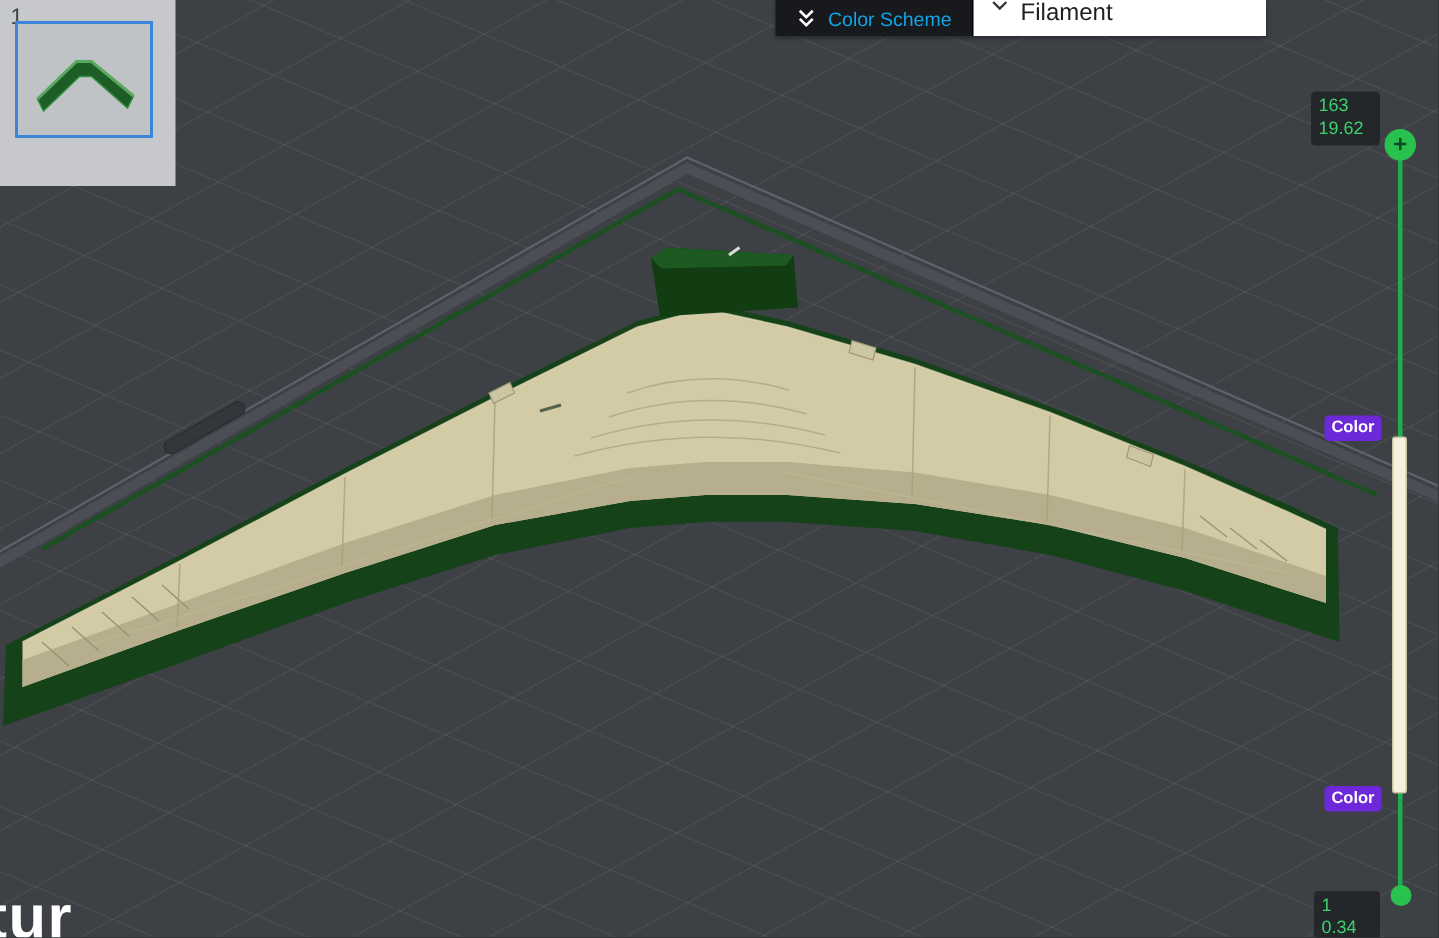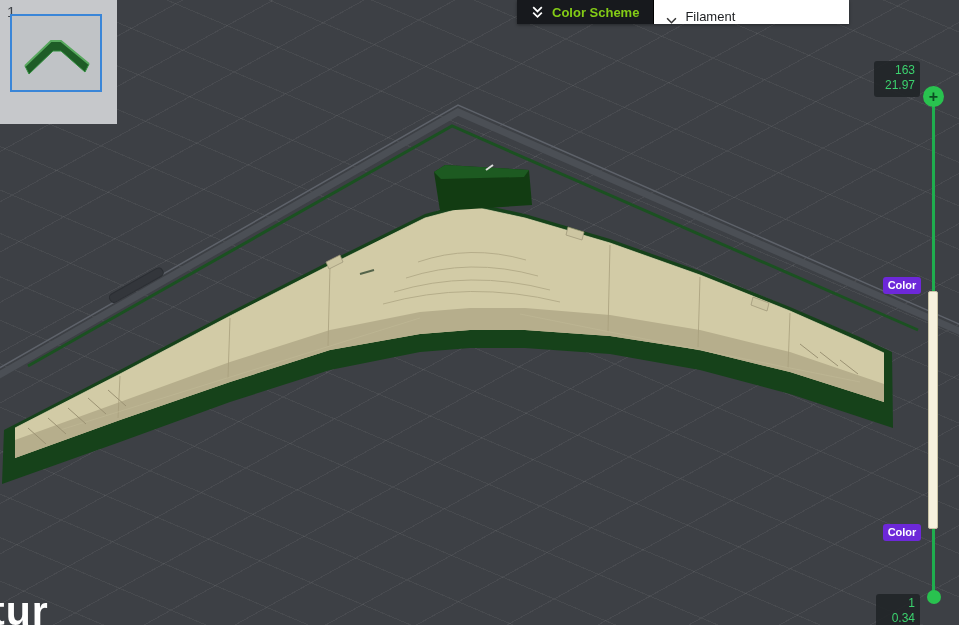--- a/index.html
+++ b/index.html
@@ -16,35 +16,35 @@
   .scene-svg{position:absolute;left:0;top:0;}
 
   
   .plate-panel{position:absolute;left:0;top:0;width:117px;height:124px;background:#c6c8cb;}
   .plate-number{position:absolute;left:7px;top:3px;font-size:15px;color:#3f4348;font-weight:500;}
   .plate-thumb{position:absolute;left:10px;top:14px;width:92px;height:78px;background:#c0c3c6;border:2px solid #3a86d8;}
 
   
   .toolbar{position:absolute;left:517px;top:0;height:24px;display:flex;align-items:stretch;
     box-shadow:0 1px 3px rgba(0,0,0,.4);}
-  .toolbar-left{display:flex;align-items:center;gap:8px;background:#17191d;color:#84cc16;
-    padding:0 14px;font-size:13px;font-weight:700;white-space:nowrap;}
-  .toolbar-right{display:flex;align-items:flex-end;gap:8px;background:#ffffff;color:#1d1f22;
-    width:196px;padding:0 12px;font-size:13px;white-space:nowrap;border-left:1px solid #000;}
+  .toolbar-left{display:flex;align-items:center;gap:8px;background:#17191d;color:#0ea5e9;
+    padding:0 14px;font-size:13px;font-weight:400;white-space:nowrap;}
+  .toolbar-right{display:flex;align-items:flex-start;gap:8px;background:#ffffff;color:#1d1f22;
+    width:196px;padding:0 12px;font-size:16px;white-space:nowrap;border-left:1px solid #000;}
 
   
   .slider-line{position:absolute;left:932px;top:97px;width:3px;height:500px;background:#1fae4e;}
   .slider-plus{position:absolute;left:923px;top:86px;width:21px;height:21px;border-radius:50%;
     background:#29c24f;display:flex;align-items:center;justify-content:center;
     color:#0b4d22;font-size:16px;font-weight:700;line-height:1;cursor:pointer;}
   .slider-bottom-dot{position:absolute;left:927px;top:590px;width:14px;height:14px;border-radius:50%;background:#29c24f;}
   .slider-track{position:absolute;left:928px;top:291px;width:10px;height:238px;background:#f6f1dd;
     border:1px solid #c9c3a6;border-radius:2px;}
   .layer-badge{position:absolute;background:rgba(32,35,39,0.88);border-radius:3px;
-    color:#3bd26e;font-size:12px;text-align:right;padding:2px 5px;line-height:15px;}
+    color:#3bd26e;font-size:12px;padding:2px 5px;line-height:15px;}
   .layer-badge.top{left:874px;top:61px;width:46px;height:36px;}
   .layer-badge.bottom{left:876px;top:594px;width:44px;height:36px;}
   .color-badge{position:absolute;width:38px;height:17px;background:#6d28d9;color:#fff;
     font-size:11px;font-weight:700;text-align:center;line-height:17px;border-radius:3px;cursor:pointer;}
   .color-badge.upper{left:883px;top:277px;}
   .color-badge.lower{left:883px;top:524px;}
 
   
   .watermark{position:absolute;left:-9px;bottom:-10px;color:#ffffff;font-size:41px;
     font-weight:700;letter-spacing:1px;}
@@ -145,21 +145,21 @@
       <svg width="11" height="7" viewBox="0 0 10 6">
         <path d="M1,1 L5,5 L9,1" fill="none" stroke="#333333" stroke-width="1.4"></path>
       </svg>
       <span>Filament</span>
     </div>
   </div>
 
   <div class="slider-line"></div>
   <div class="layer-badge top">
     <div>163</div>
-    <div>21.97</div>
+    <div>19.62</div>
   </div>
   <div class="slider-plus">
     <span>+</span>
   </div>
   <div class="slider-track"></div>
   <div class="color-badge upper">Color</div>
   <div class="color-badge lower">Color</div>
   <div class="slider-bottom-dot"></div>
   <div class="layer-badge bottom">
     <div>1</div>

